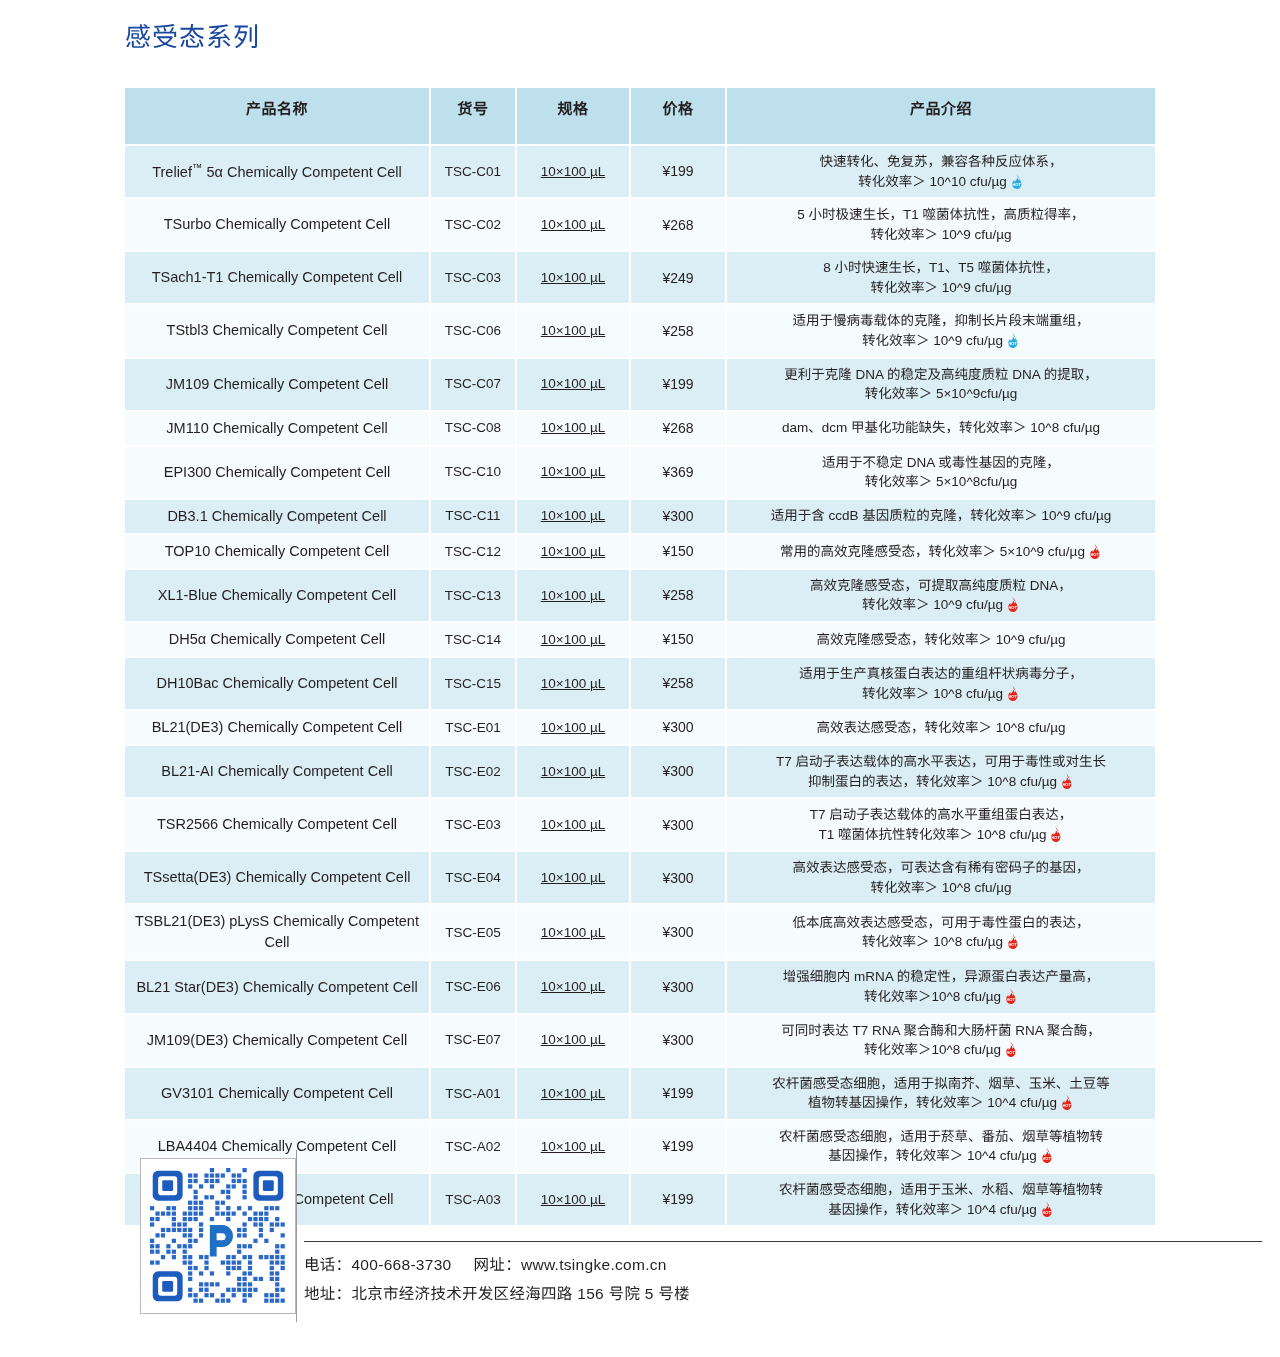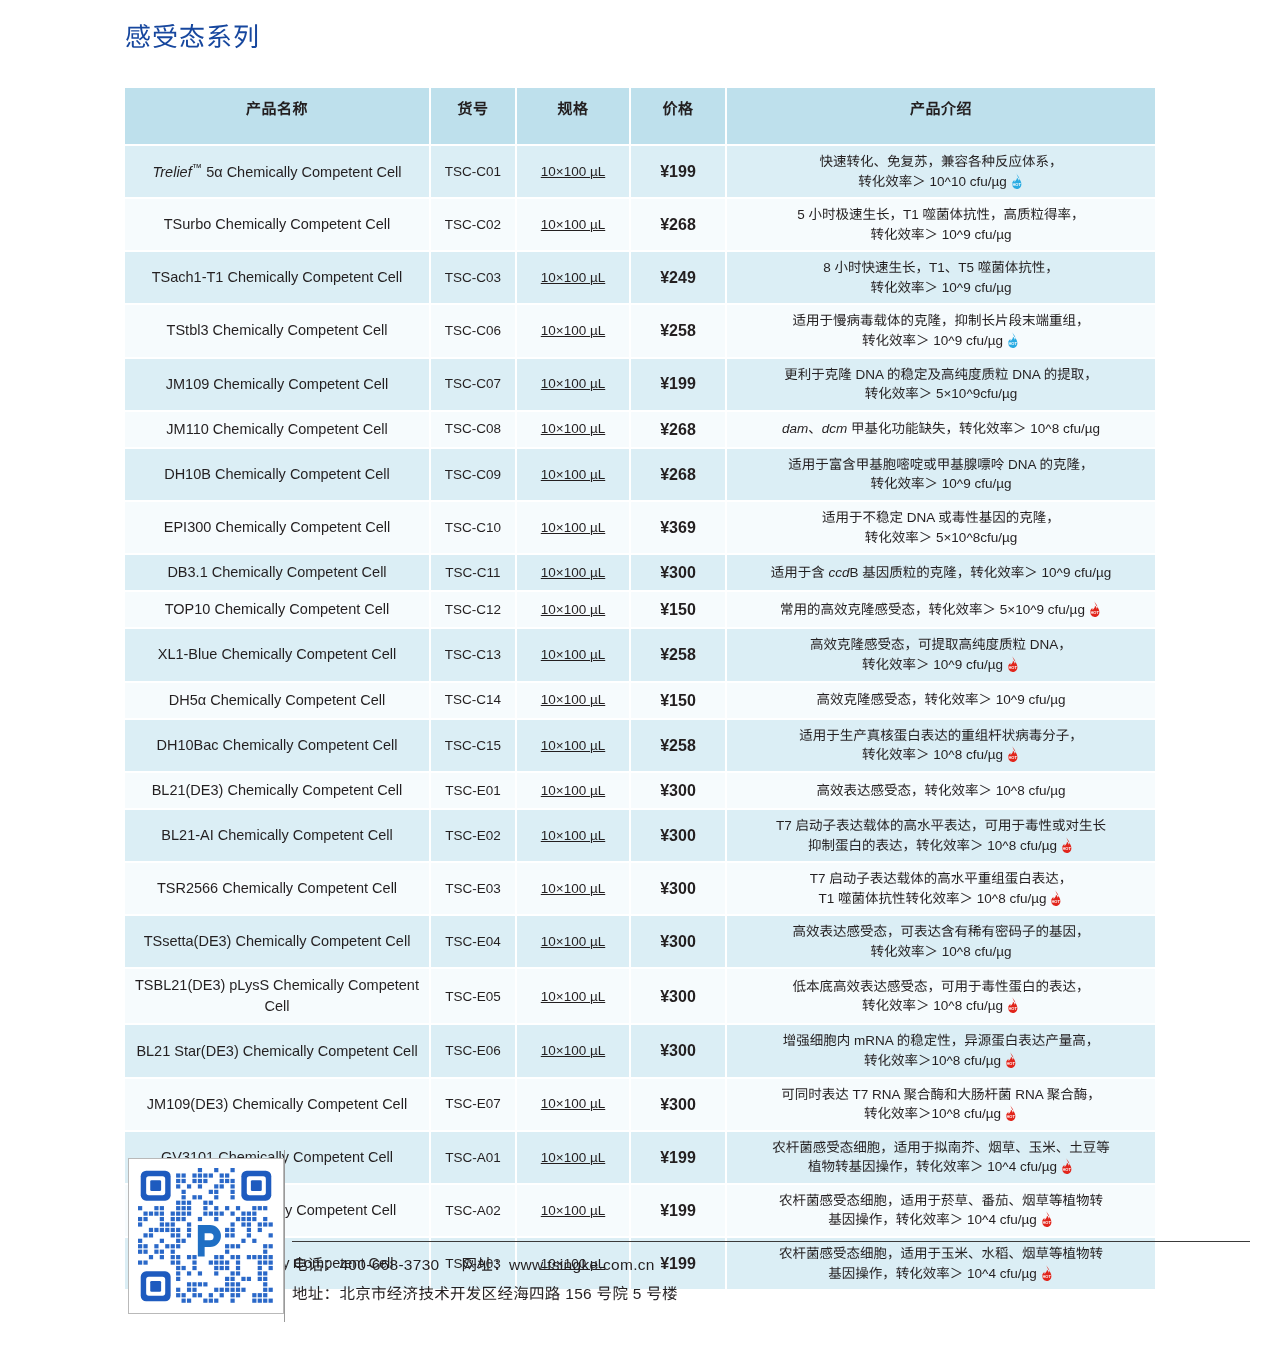--- a/index.html
+++ b/index.html
@@ -71,40 +71,40 @@
     color: #231f20;
   }
   table.product-table tbody td:last-child { border-right: none; }
 
   table.product-table tbody tr.row-odd  td { background: #dbeef5; }
   table.product-table tbody tr.row-even td { background: #f6fbfd; }
 
   td.cell-name  { font-size: 14.5px; }
   td.cell-cat   { font-size: 13.5px; margin-left: 48px; }
   td.cell-spec  { font-size: 13.5px; text-decoration: underline; }
-  td.cell-price { font-size: 16px; font-weight: bold; }
+  td.cell-price { font-size: 14px; }
   td.cell-desc  { font-size: 13.5px; padding-left: 10px; padding-right: 10px; }
 
-  .italic { font-style: italic; }
+  .italic { }
   .tm { font-size: 0.72em; vertical-align: super; }
 
   
   .badge {
     display: inline-block;
     width: 15px;
     height: 16px;
     vertical-align: -3px;
     margin-left: 2px;
   }
   .badge svg { display: block; }
 
   
   .footer {
     position: absolute;
-    left: 0;
+    left: 12px;
     top: 1140px;
     width: 1080px;
     height: 217px;
   }
   .qr-box {
     position: absolute;
     left: 128px;
     top: 18px;
     width: 156px;
     height: 156px;
@@ -211,27 +211,20 @@
           <td class="cell-spec">10×100 µL</td>
           <td class="cell-price">¥199</td>
           <td class="cell-desc">更利于克隆 DNA 的稳定及高纯度质粒 DNA 的提取，<br>转化效率＞ 5×10^9cfu/µg</td>
         </tr>
         <tr class="row-even">
           <td class="cell-name">JM110 Chemically Competent Cell</td>
           <td class="cell-cat">TSC-C08</td>
           <td class="cell-spec">10×100 µL</td>
           <td class="cell-price">¥268</td>
           <td class="cell-desc"><span class="italic">dam</span>、<span class="italic">dcm</span> 甲基化功能缺失，转化效率＞ 10^8 cfu/µg</td>
-        </tr>
-        <tr class="row-odd">
-          <td class="cell-name">DH10B Chemically Competent Cell</td>
-          <td class="cell-cat">TSC-C09</td>
-          <td class="cell-spec">10×100 µL</td>
-          <td class="cell-price">¥268</td>
-          <td class="cell-desc">适用于富含甲基胞嘧啶或甲基腺嘌呤 DNA 的克隆，<br>转化效率＞ 10^9 cfu/µg</td>
         </tr>
         <tr class="row-even">
           <td class="cell-name">EPI300 Chemically Competent Cell</td>
           <td class="cell-cat">TSC-C10</td>
           <td class="cell-spec">10×100 µL</td>
           <td class="cell-price">¥369</td>
           <td class="cell-desc">适用于不稳定 DNA 或毒性基因的克隆，<br>转化效率＞ 5×10^8cfu/µg</td>
         </tr>
         <tr class="row-odd">
           <td class="cell-name">DB3.1 Chemically Competent Cell</td>

